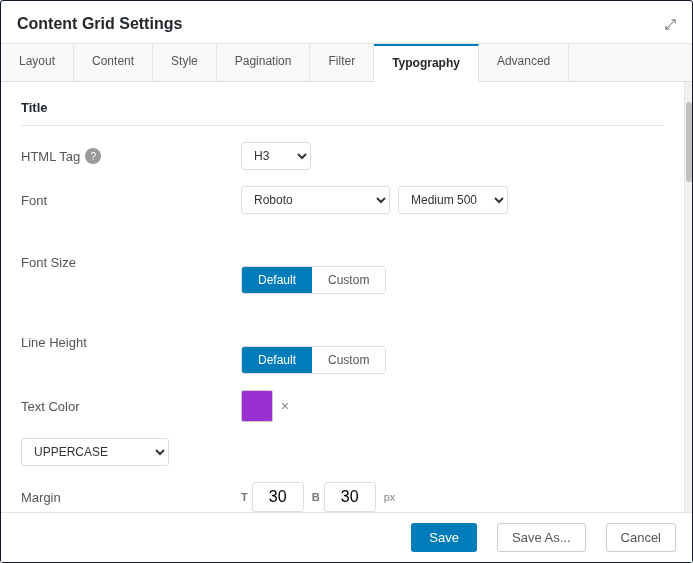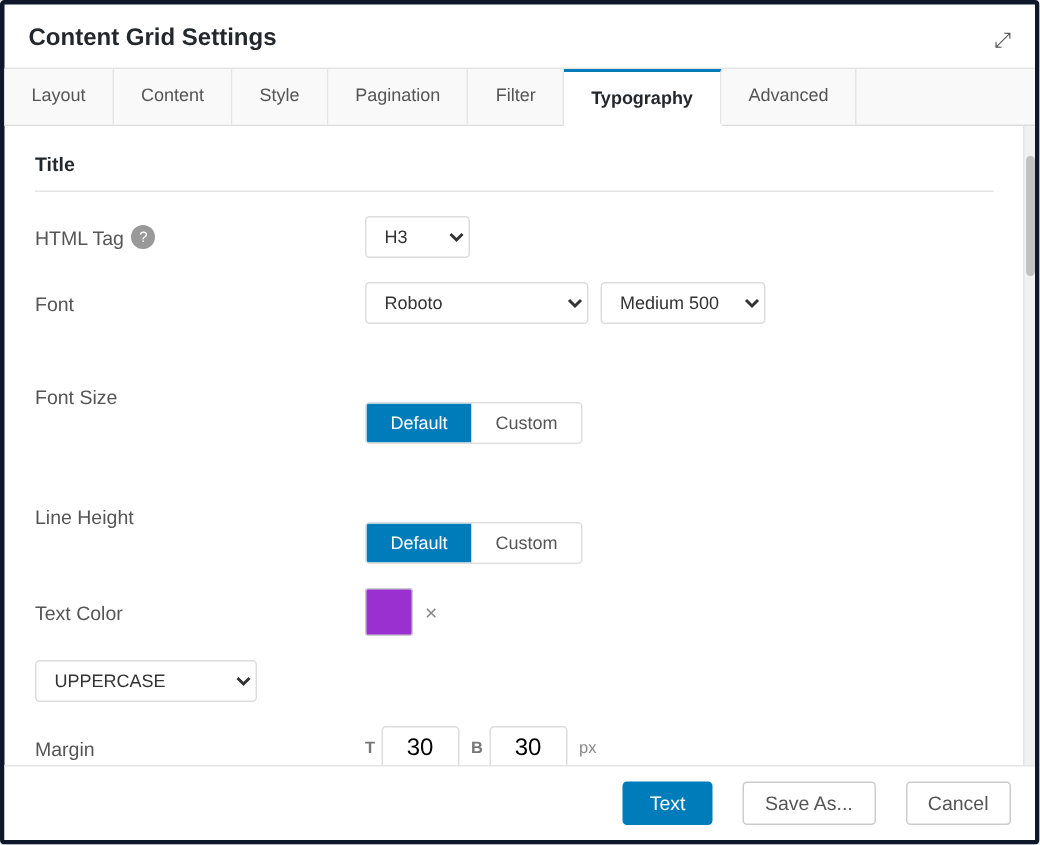--- a/index.html
+++ b/index.html
@@ -9,21 +9,21 @@
       background: #f1f1f1;
       display: flex;
       align-items: center;
       justify-content: center;
       min-height: 100vh;
     }
     .dialog {
       width: 693px;
       height: 563px;
       background: #fff;
-      border: 3px solid #0f172a;
+      border: 1px solid #0f172a;
       border-radius: 3px;
       display: flex;
       flex-direction: column;
       box-shadow: 0 2px 8px rgba(0,0,0,0.15);
       position: relative;
     }
     .dialog-header {
       display: flex;
       align-items: center;
       justify-content: space-between;
@@ -367,18 +367,18 @@
       </div>
 
     </div>
 
     <div class="scrollbar">
       <div class="scrollbar-thumb"></div>
     </div>
   </div>
 
   <div class="dialog-footer">
-    <button class="btn-save">Text</button>
+    <button class="btn-save">Save</button>
     <button class="btn-save-as">Save As...</button>
     <button class="btn-cancel">Cancel</button>
   </div>
 
 </div>
 
 </body></html>

